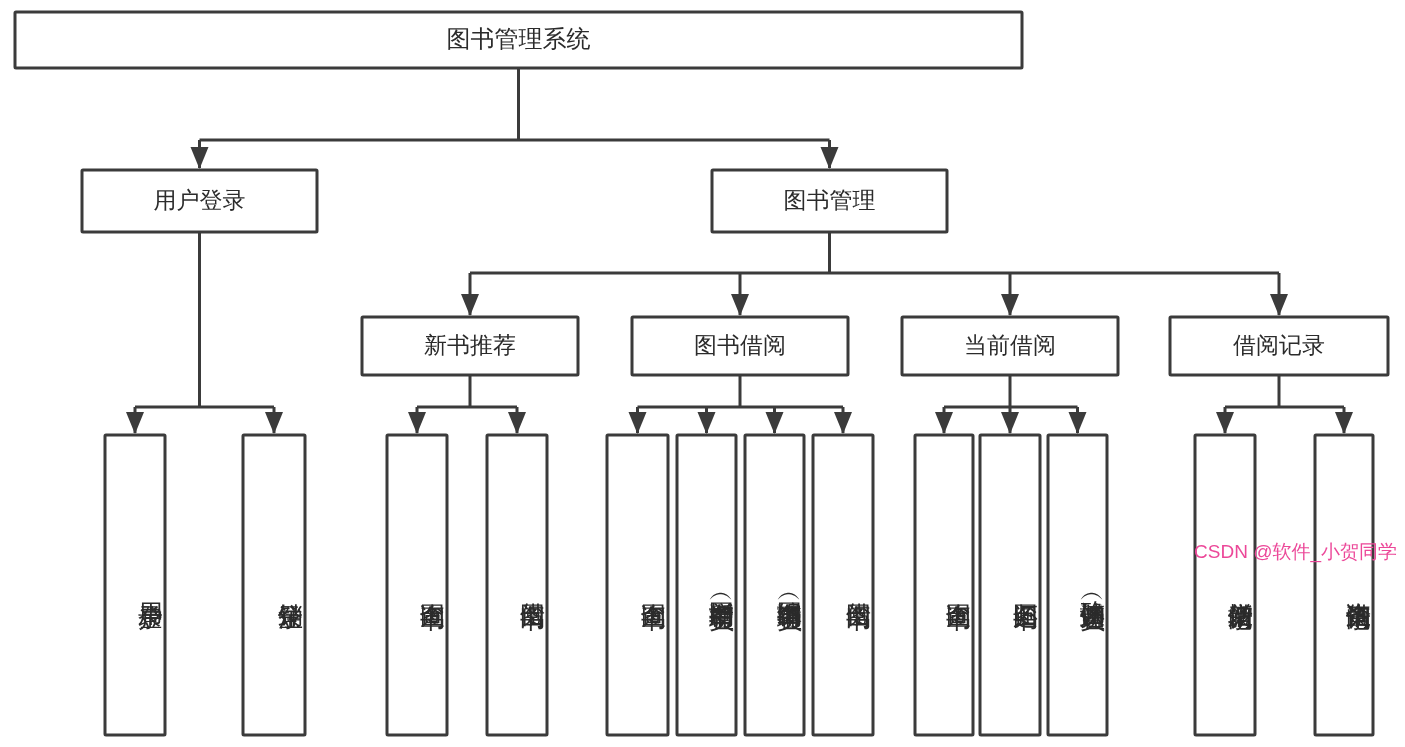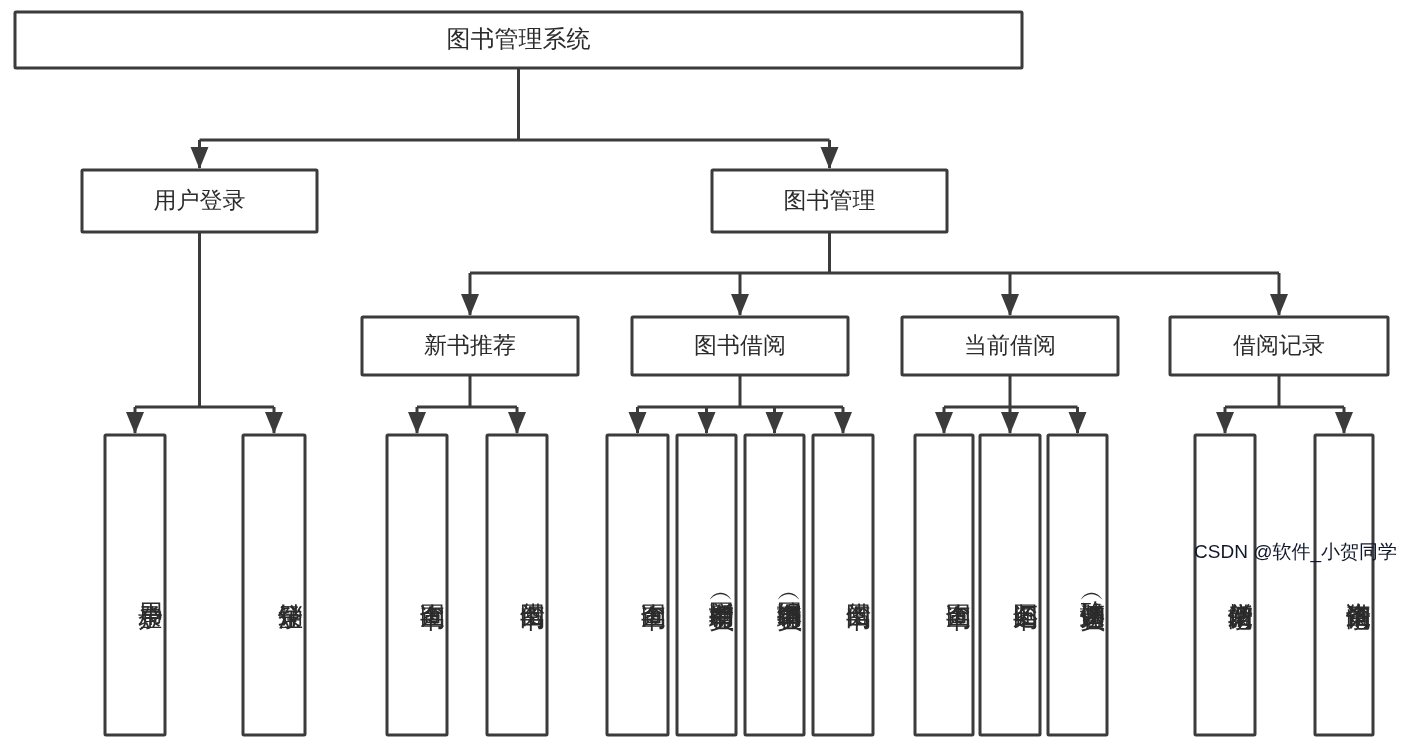--- a/index.html
+++ b/index.html
@@ -38,21 +38,21 @@
     align-items:flex-start;
     justify-content:center;
     white-space:nowrap;
     pointer-events:none;
   }
   .watermark{
     position:absolute;
     right:8px;bottom:4px;
     font-family:"Liberation Sans","DejaVu Sans",sans-serif;
     font-size:19px;
-    color:#0f172a;
+    color:#ec4899;
     white-space:nowrap;
   }
 </style>
 </head>
 <body>
 
 <div id="canvas">
 
   <svg id="tree" viewBox="0 0 1405 747" xmlns="http://www.w3.org/2000/svg">
     <g id="connectors">

